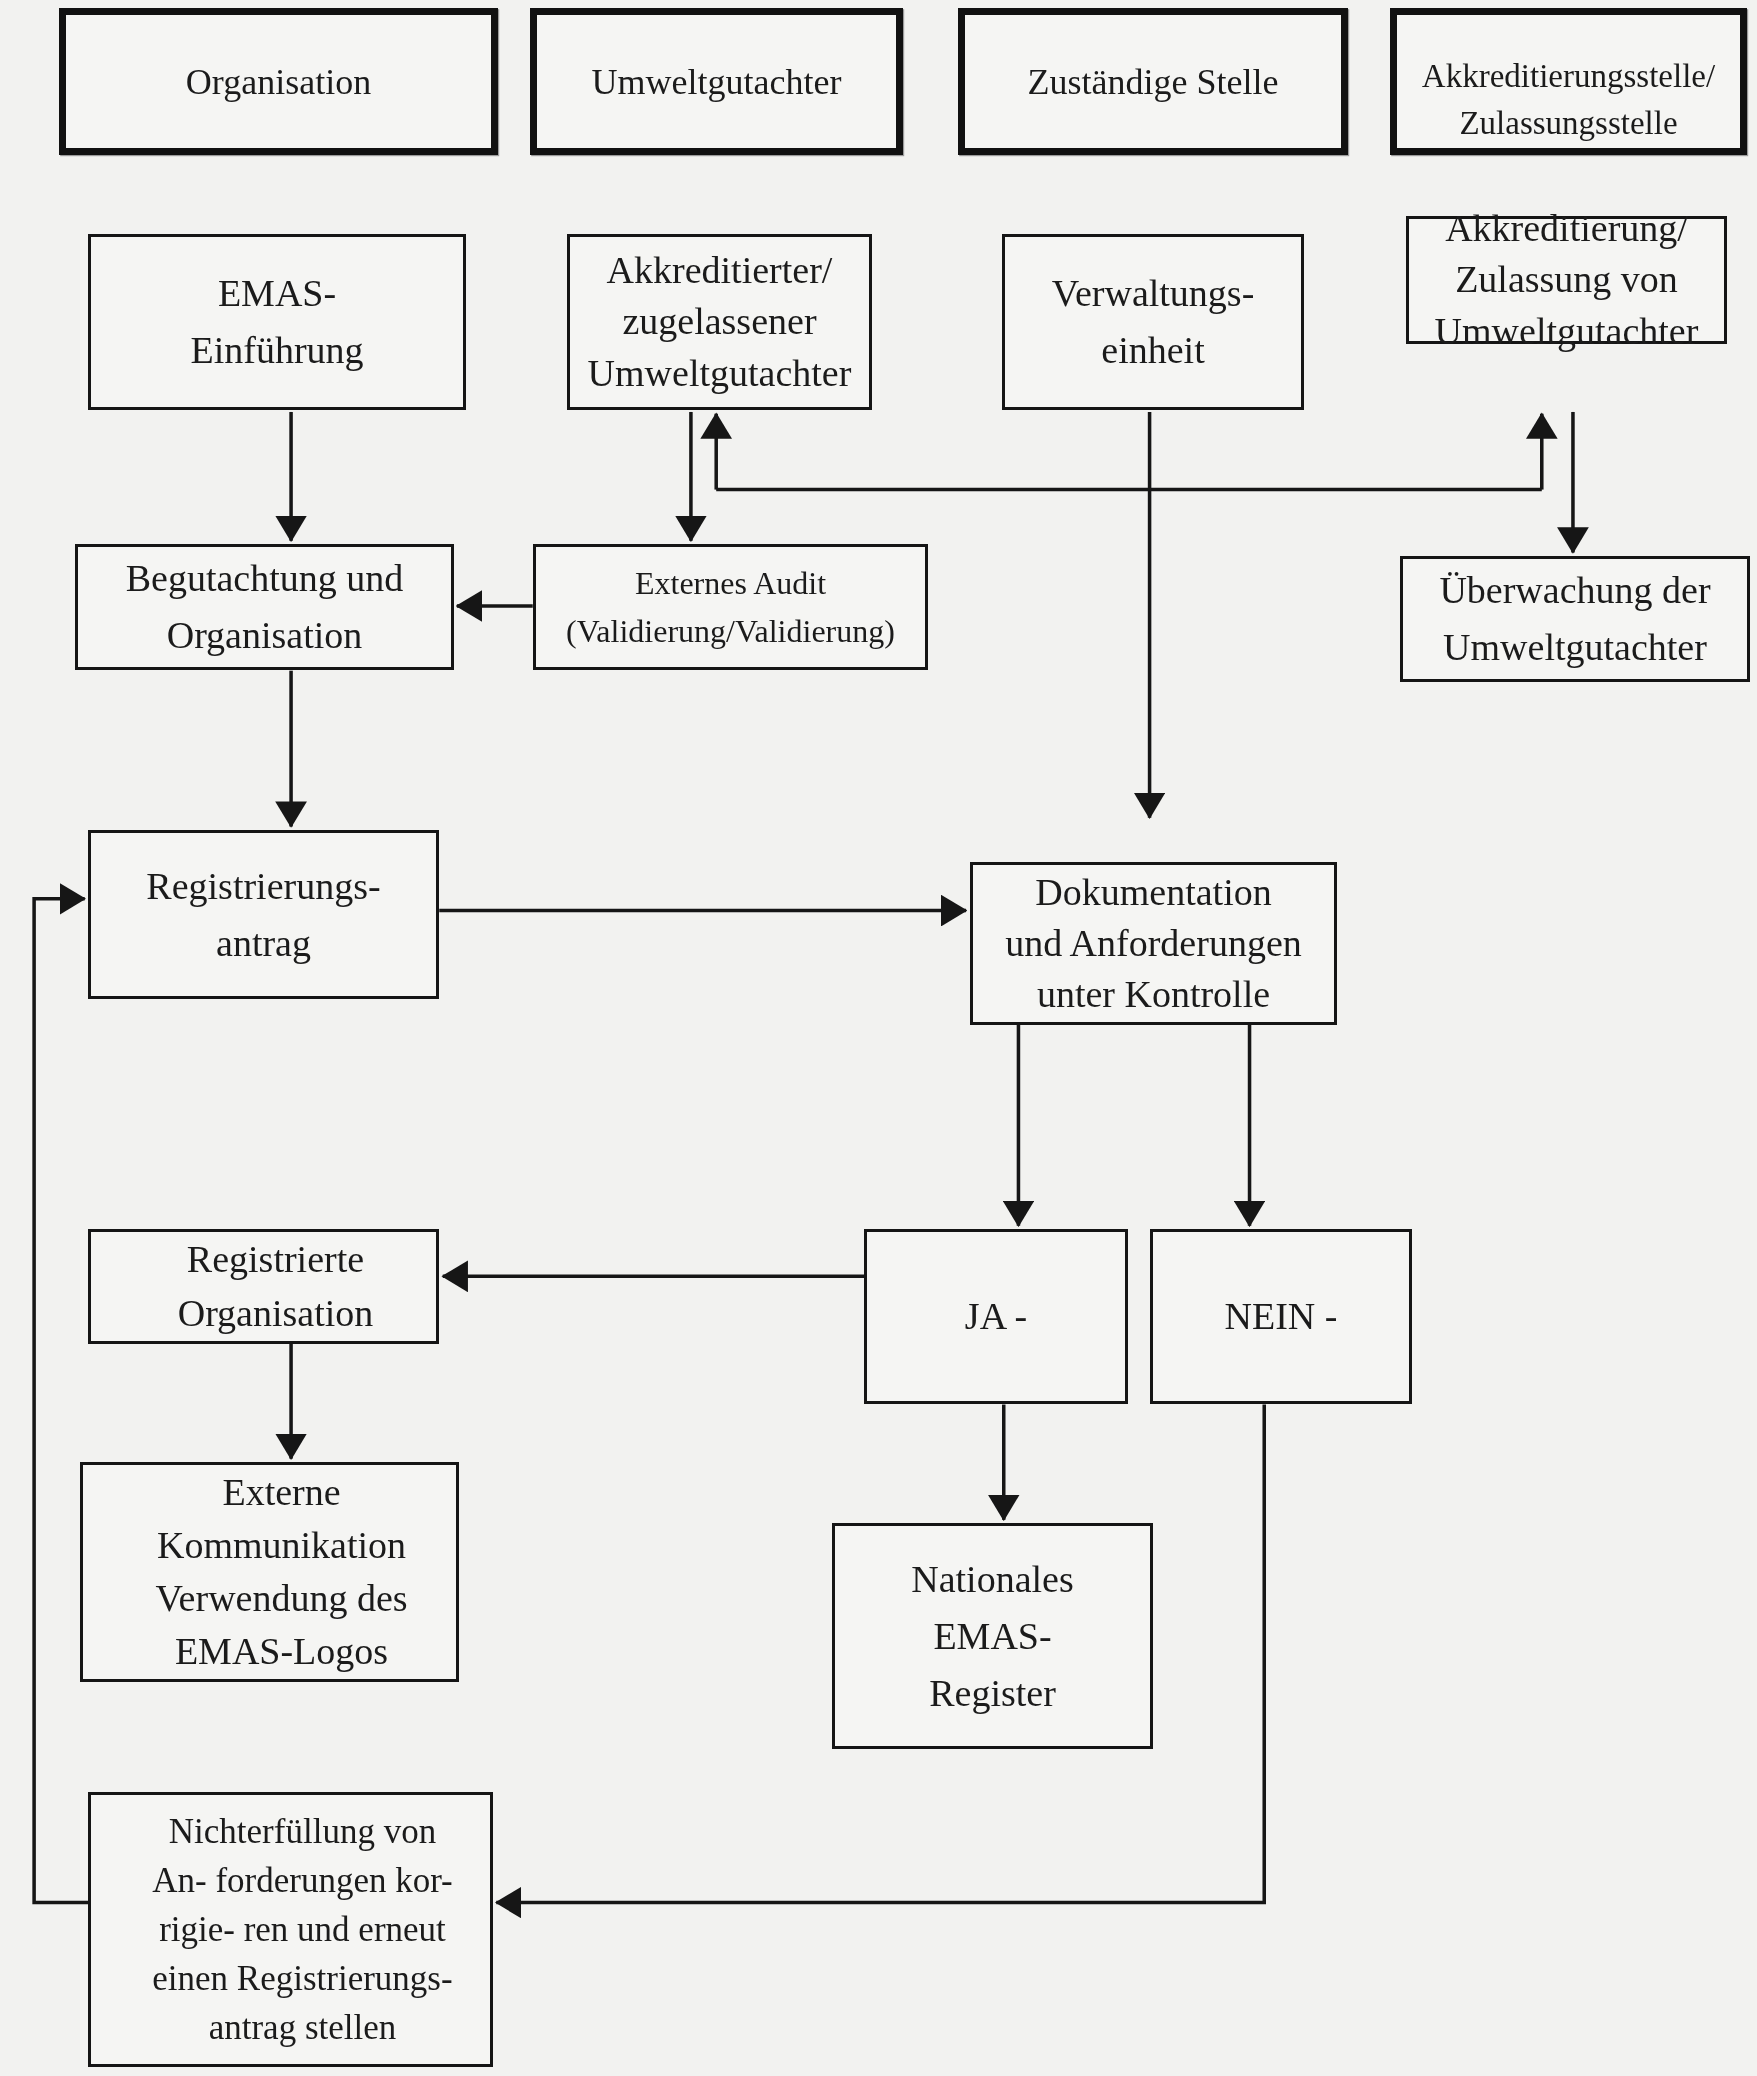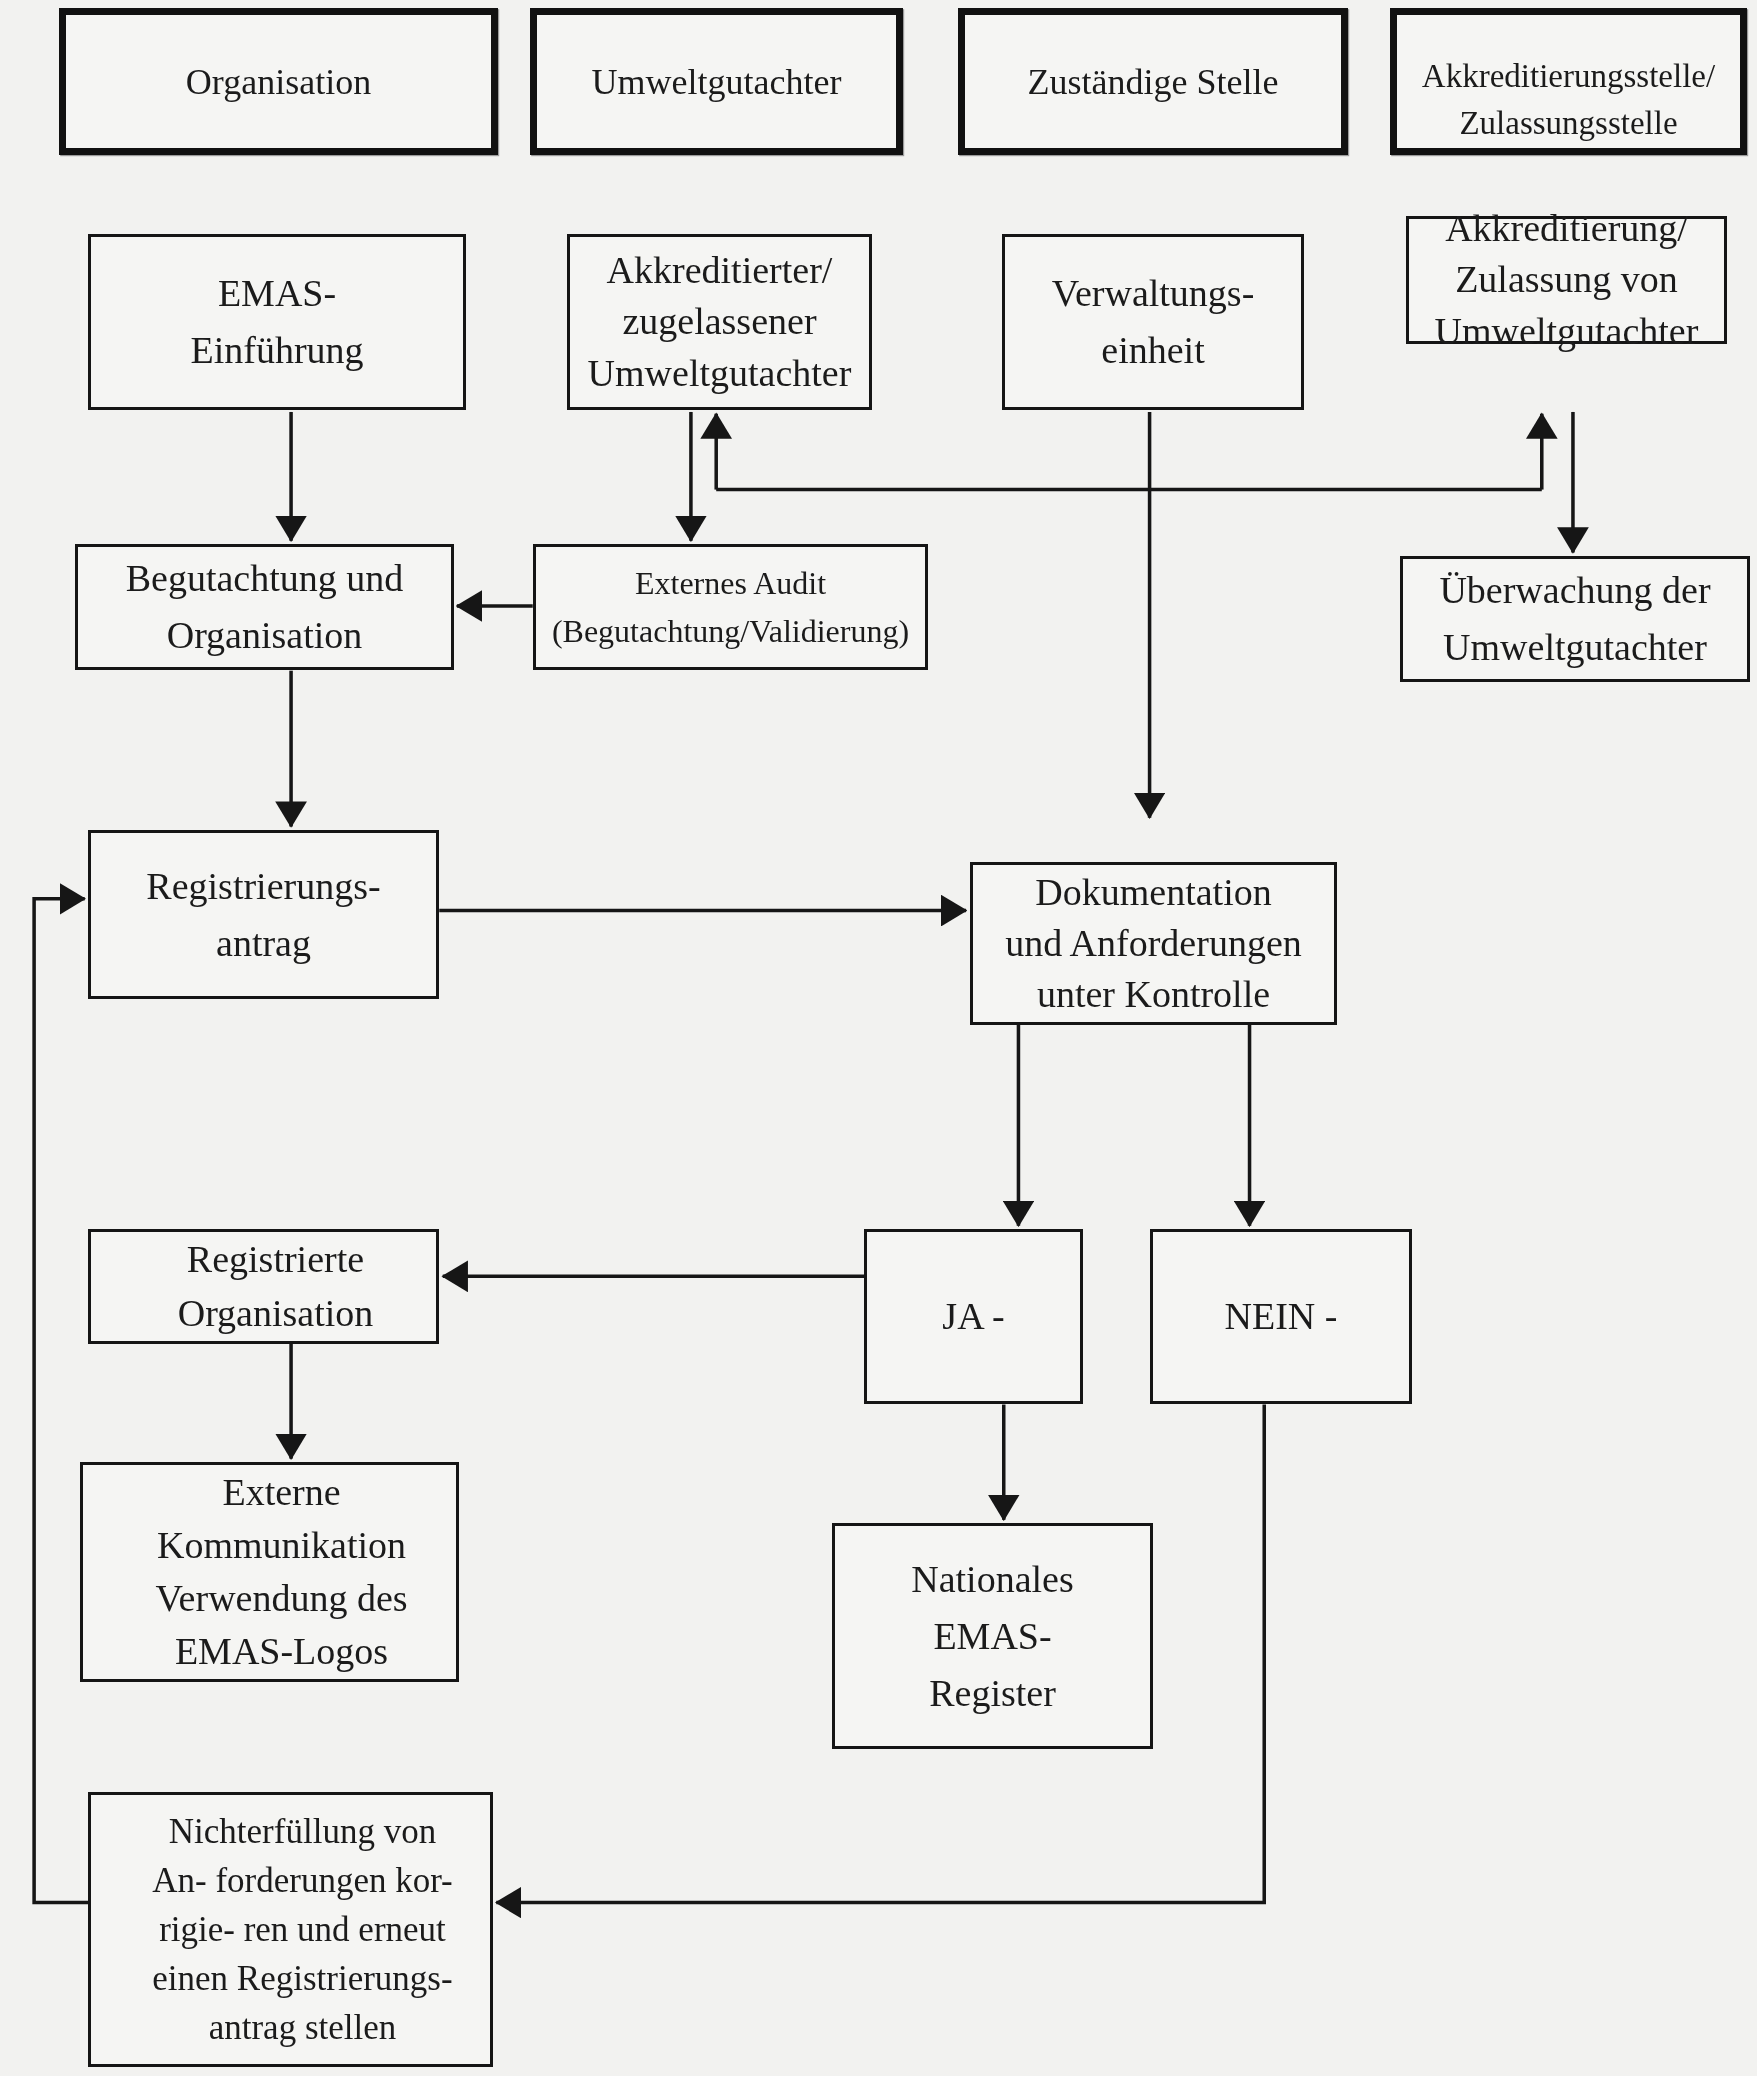--- a/index.html
+++ b/index.html
@@ -106,42 +106,42 @@
 Zulassung von
 Umweltgutachter</span>
   </div>
 
   <div class="node" style="left:75px;top:544px;width:379px;height:126px;">
     <span>Begutachtung und
 Organisation</span>
   </div>
   <div class="node small" style="left:533px;top:544px;width:395px;height:126px;">
     <span>Externes Audit
-(Begutachtung/Validierung)</span>
+(Validierung/Validierung)</span>
   </div>
   <div class="node" style="left:1400px;top:556px;width:350px;height:126px;">
     <span>Überwachung der
 Umweltgutachter</span>
   </div>
 
   <div class="node" style="left:88px;top:830px;width:351px;height:169px;">
     <span>Registrierungs-
 antrag</span>
   </div>
   <div class="node lh-tight" style="left:970px;top:821px;width:367px;height:163px;margin-top:41px;">
     <span>Dokumentation
 und Anforderungen
 unter Kontrolle</span>
   </div>
 
   <div class="node lh-mid" style="left:88px;top:1229px;width:351px;height:115px;">
     <span>Registrierte
 Organisation</span>
   </div>
-  <div class="node" style="left:864px;top:1229px;width:219px;height:175px;">
+  <div class="node" style="left:864px;top:1229px;width:264px;height:175px;">
     <span>JA -</span>
   </div>
   <div class="node" style="left:1150px;top:1229px;width:262px;height:175px;">
     <span>NEIN -</span>
   </div>
 
   <div class="node lh-mid" style="left:80px;top:1462px;width:379px;height:220px;">
     <span>Externe
 Kommunikation
 Verwendung des

